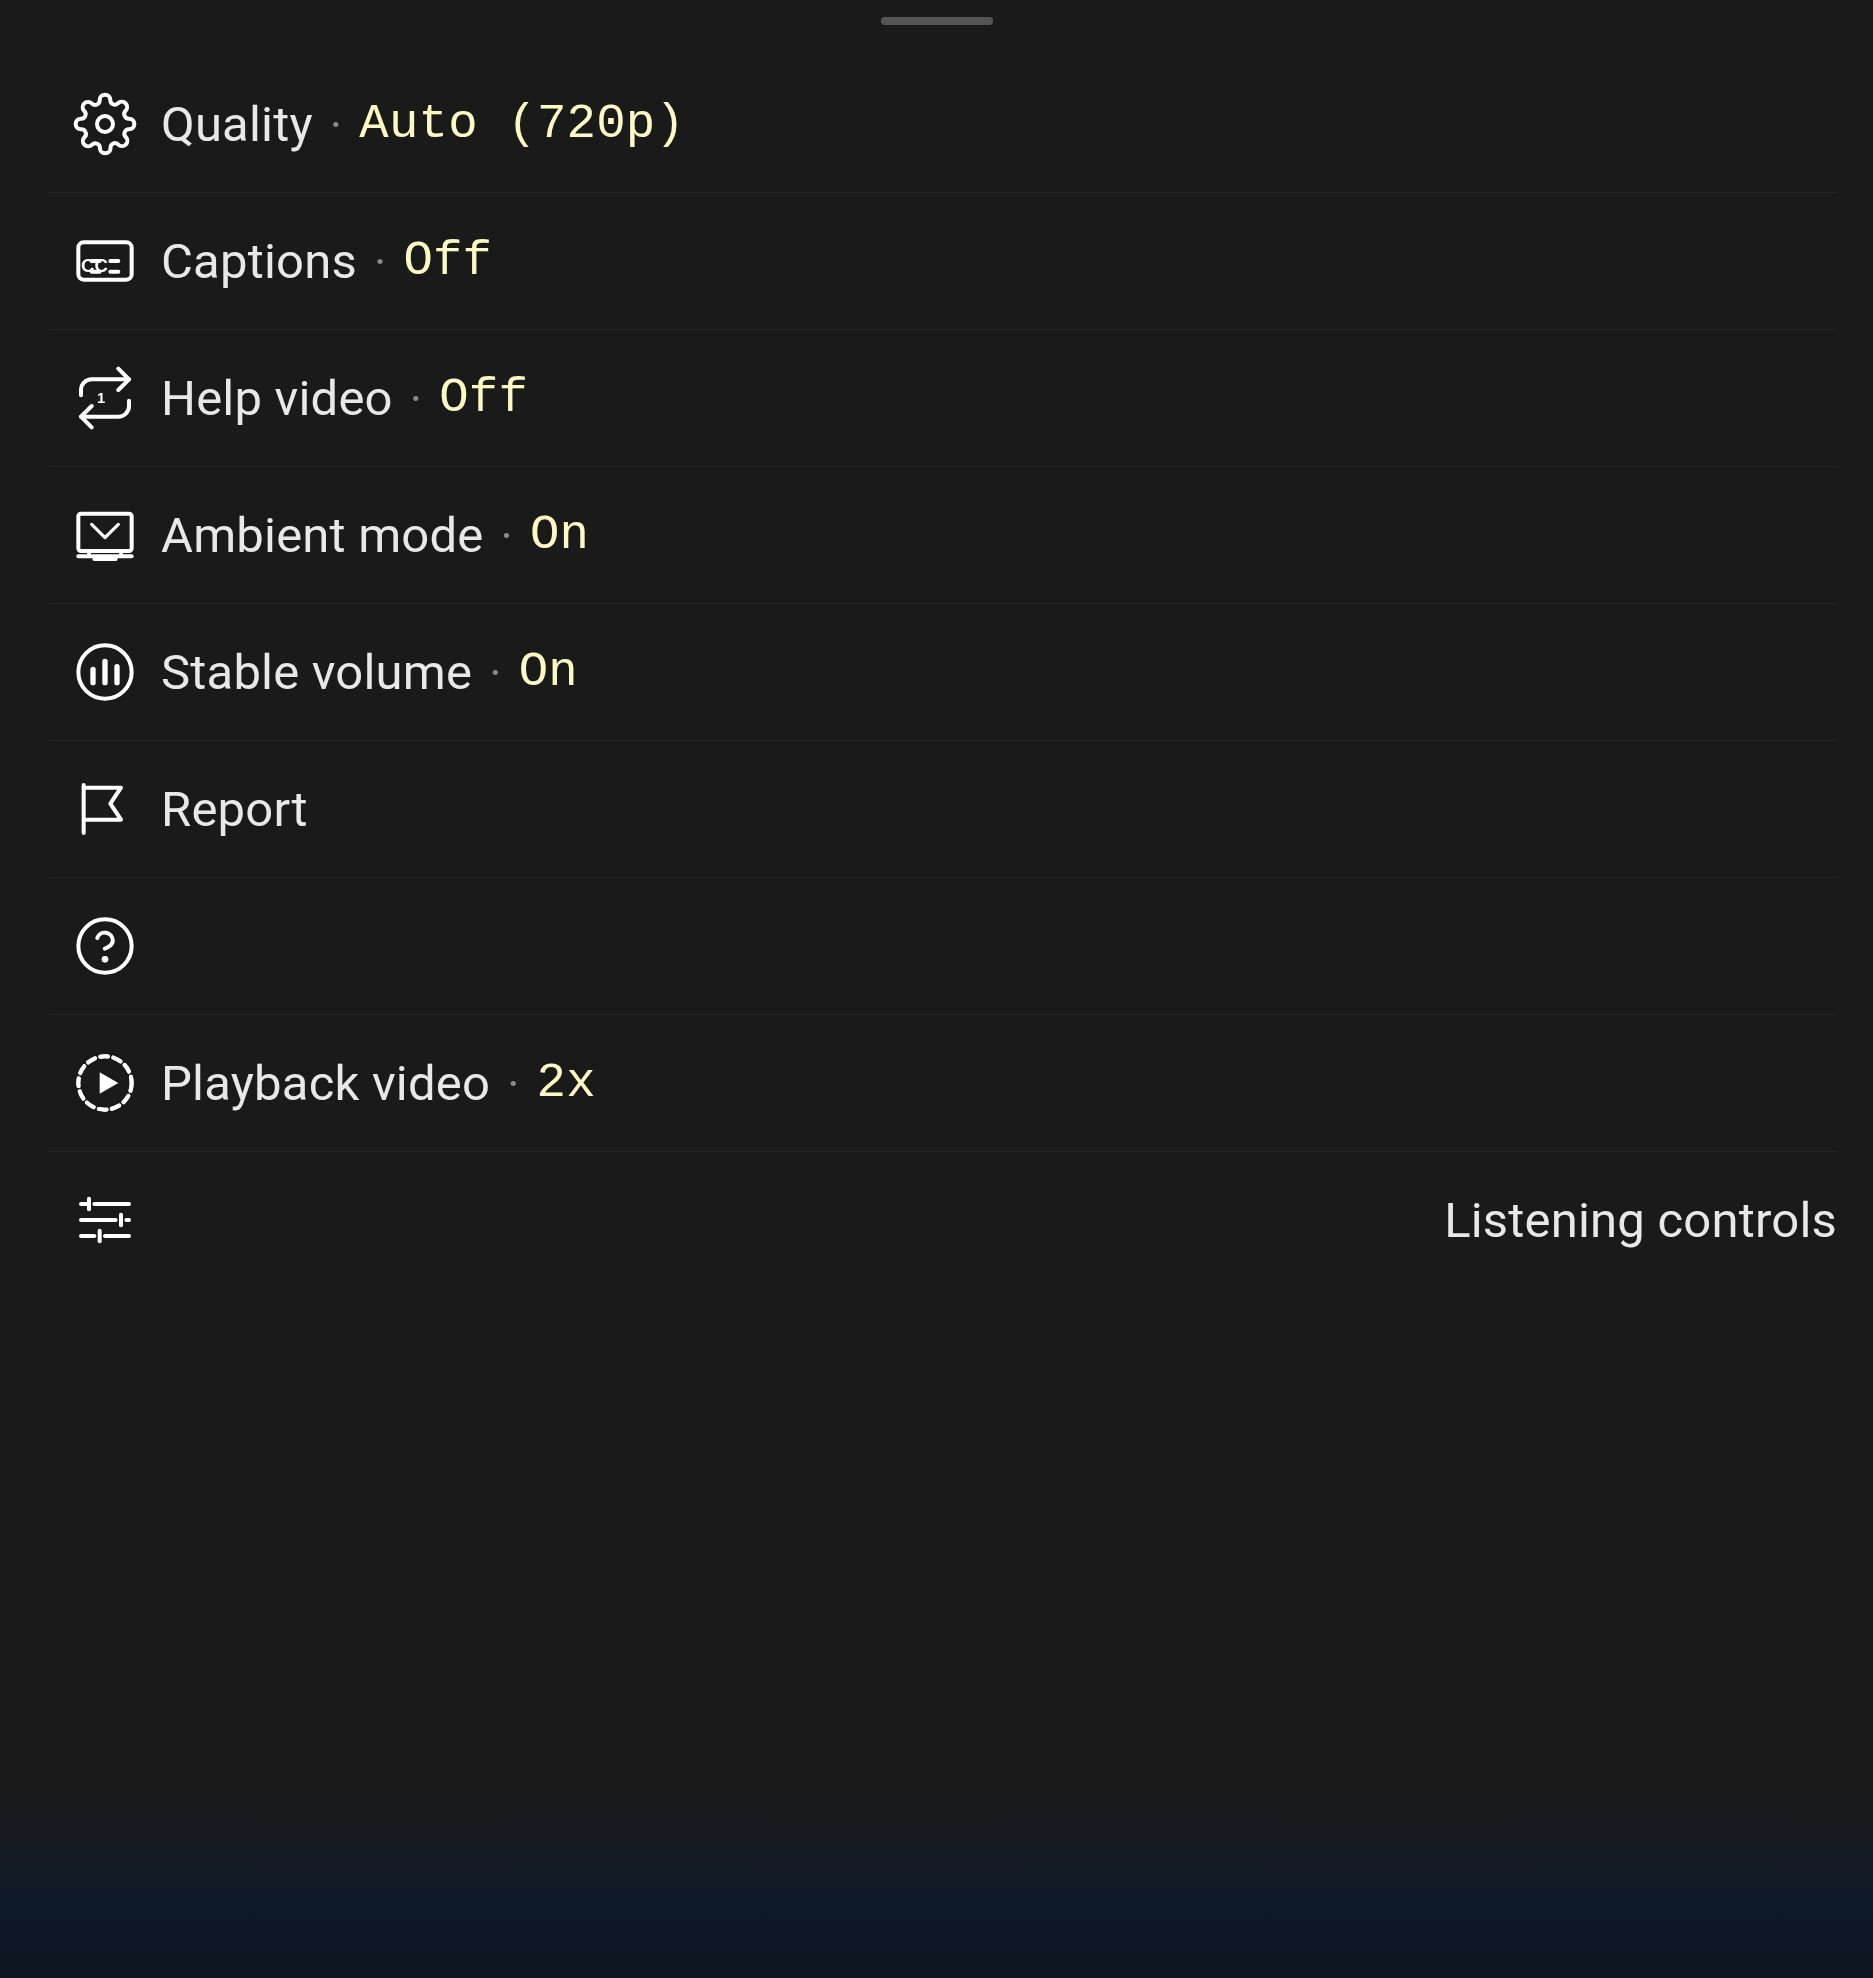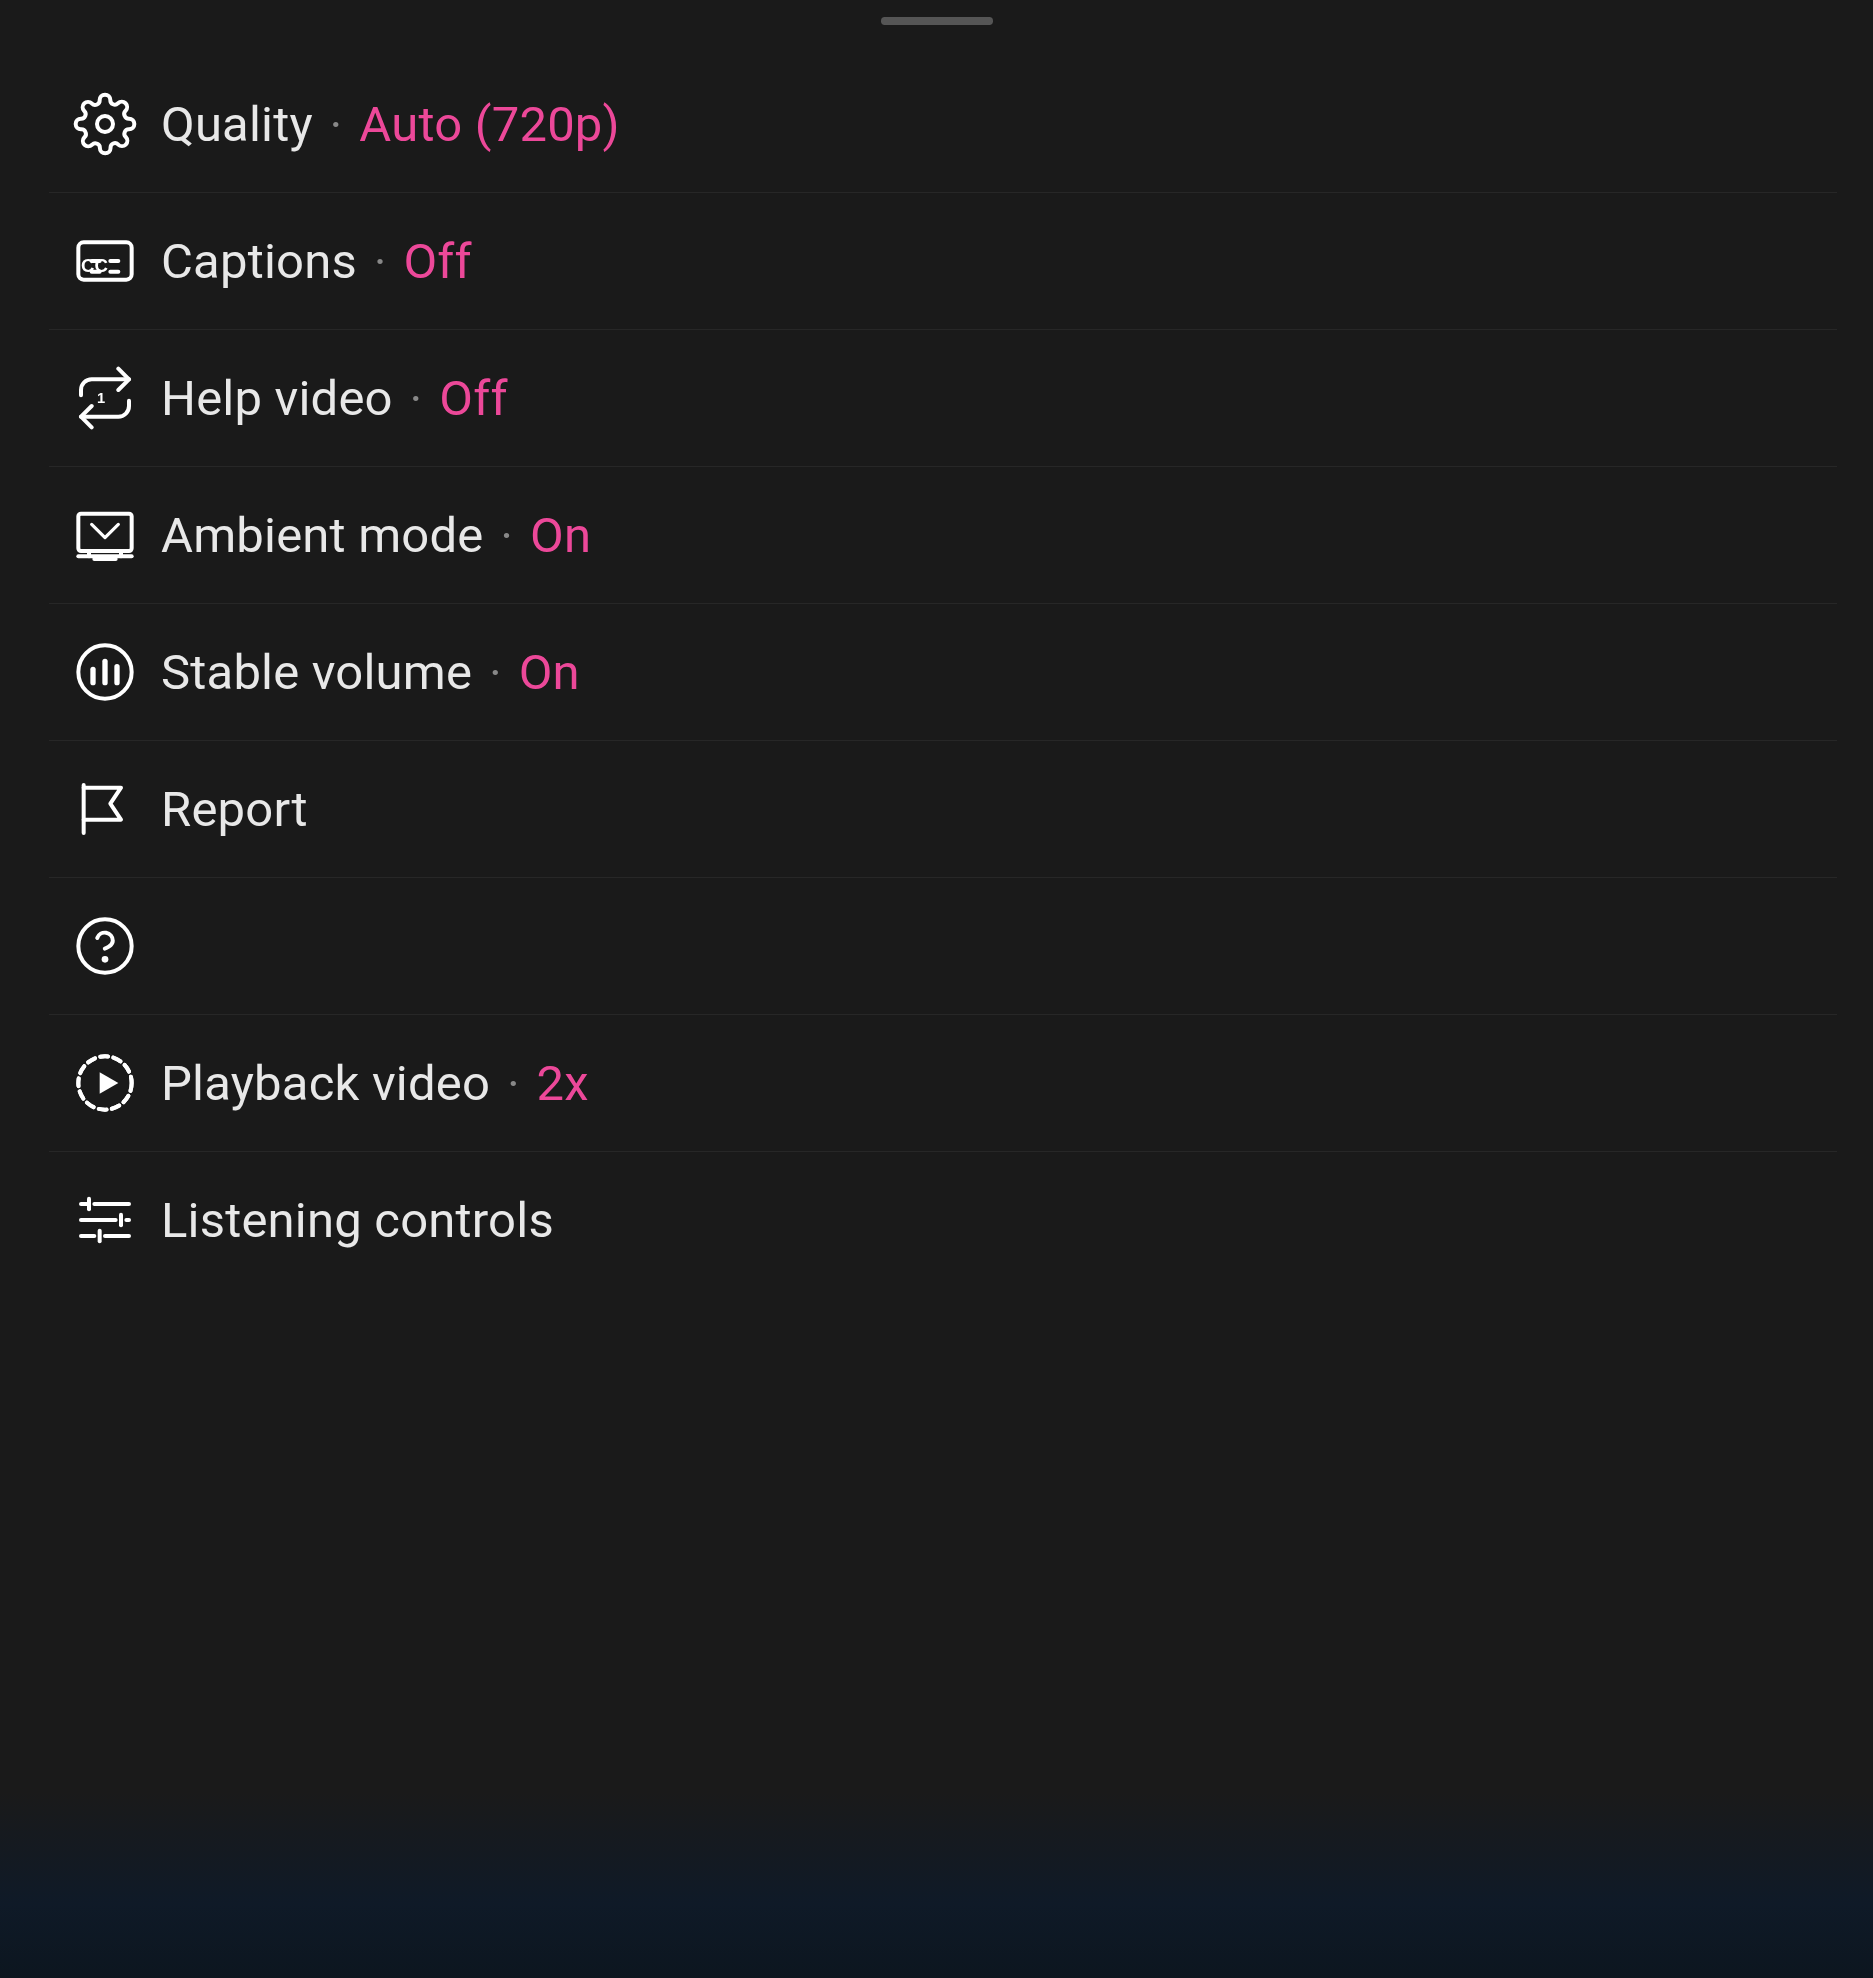--- a/index.html
+++ b/index.html
@@ -39,20 +39,21 @@
     .menu-item {
       display: flex;
       align-items: center;
       padding: 36px 0;
       cursor: pointer;
       border-bottom: 0.9px solid rgba(255,255,255,0.06);
     }
 
     .menu-item:last-child {
       border-bottom: none;
+      justify-content: space-between;
     }
 
     .icon-wrap {
       width: 112px;
       min-width: 112px;
       display: flex;
       align-items: center;
       justify-content: center;
     }
 
@@ -70,22 +71,23 @@
       letter-spacing: 0.2px;
     }
 
     .menu-text .separator {
       color: #888;
       margin: 0 17px;
       font-size: 47px;
     }
 
     .menu-text .value {
-      color: #ec4899;
+      color: #fef9c3;
       font-size: 49px;
+      font-family: Liberation Mono, monospace;
     }
 
     
     .bottom-bg {
       position: absolute;
       bottom: 0;
       left: 0;
       right: 0;
       height: 187px;
       background: linear-gradient(to bottom, #1a1a1a 0%, #0d1a2a 60%, #0a1520 100%);

